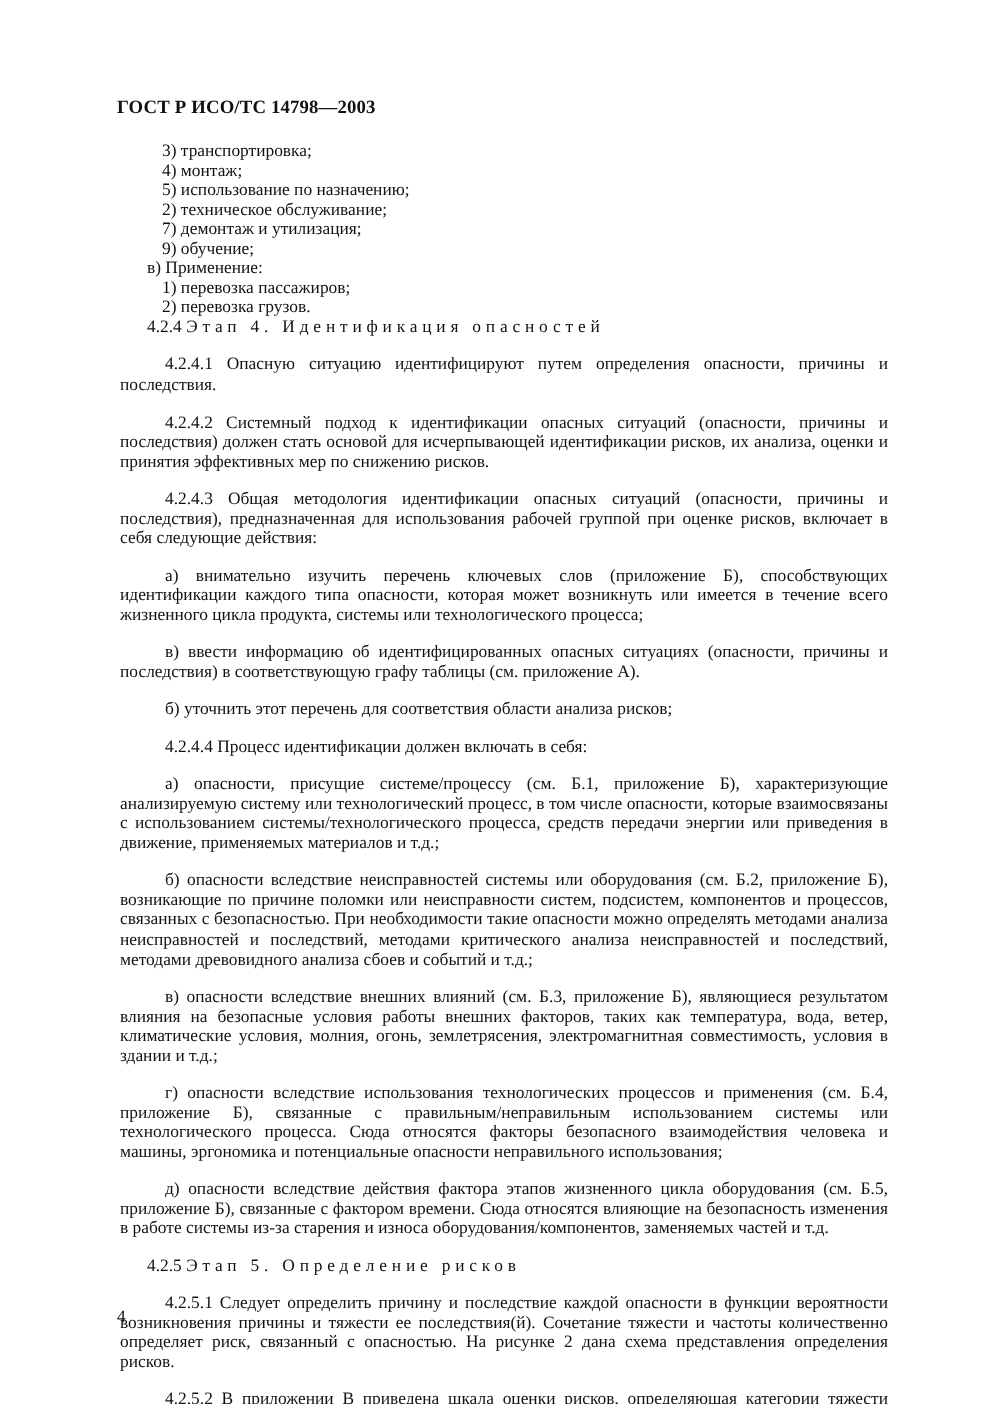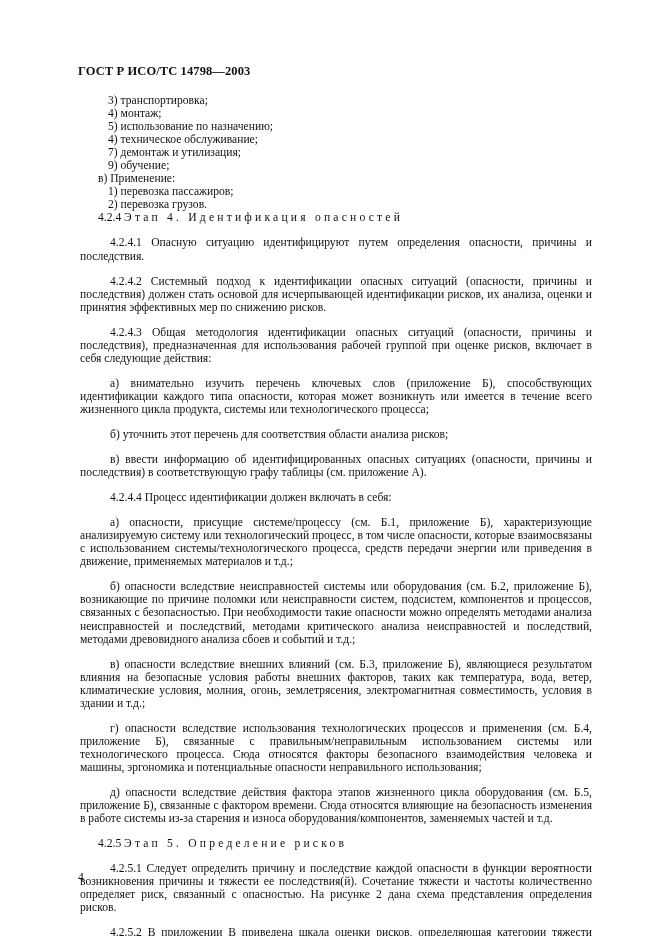--- a/index.html
+++ b/index.html
@@ -18,34 +18,34 @@
 </style>
 </head>
 <body>
 
 <div class="header">ГОСТ Р ИСО/ТС 14798—2003</div>
 
 <div class="content">
   <span class="line ind1">3) транспортировка;</span>
   <span class="line ind1">4) монтаж;</span>
   <span class="line ind1">5) использование по назначению;</span>
-  <span class="line ind1">4) техническое обслуживание;</span>
+  <span class="line ind1">2) техническое обслуживание;</span>
   <span class="line ind1">7) демонтаж и утилизация;</span>
   <span class="line ind1">9) обучение;</span>
   <span class="line ind0">в) Применение:</span>
   <span class="line ind1">1) перевозка пассажиров;</span>
   <span class="line ind1">2) перевозка грузов.</span>
 
   <span class="line ind0"><span>4.2.4</span> <span class="spaced">Этап 4. Идентификация опасностей</span></span>
   <p class="para">4.2.4.1 Опасную ситуацию идентифицируют путем определения опасности, причины и последствия.</p>
   <p class="para">4.2.4.2 Системный подход к идентификации опасных ситуаций (опасности, причины и последствия) должен стать основой для исчерпывающей идентификации рисков, их анализа, оценки и принятия эффективных мер по снижению рисков.</p>
   <p class="para">4.2.4.3 Общая методология идентификации опасных ситуаций (опасности, причины и последствия), предназначенная для использования рабочей группой при оценке рисков, включает в себя следующие действия:</p>
   <p class="para">а) внимательно изучить перечень ключевых слов (приложение Б), способствующих идентификации каждого типа опасности, которая может возникнуть или имеется в течение всего жизненного цикла продукта, системы или технологического процесса;</p>
+  <p class="para">в) ввести информацию об идентифицированных опасных ситуациях (опасности, причины и последствия) в соответствующую графу таблицы (см. приложение А).</p>
   <p class="para">б) уточнить этот перечень для соответствия области анализа рисков;</p>
-  <p class="para">в) ввести информацию об идентифицированных опасных ситуациях (опасности, причины и последствия) в соответствующую графу таблицы (см. приложение А).</p>
   <p class="para">4.2.4.4 Процесс идентификации должен включать в себя:</p>
   <p class="para">а) опасности, присущие системе/процессу (см. Б.1, приложение Б), характеризующие анализируемую систему или технологический процесс, в том числе опасности, которые взаимосвязаны с использованием системы/технологического процесса, средств передачи энергии или приведения в движение, применяемых материалов и т.д.;</p>
   <p class="para">б) опасности вследствие неисправностей системы или оборудования (см. Б.2, приложение Б), возникающие по причине поломки или неисправности систем, подсистем, компонентов и процессов, связанных с безопасностью. При необходимости такие опасности можно определять методами анализа неисправностей и последствий, методами критического анализа неисправностей и последствий, методами древовидного анализа сбоев и событий и т.д.;</p>
   <p class="para">в) опасности вследствие внешних влияний (см. Б.3, приложение Б), являющиеся результатом влияния на безопасные условия работы внешних факторов, таких как температура, вода, ветер, климатические условия, молния, огонь, землетрясения, электромагнитная совместимость, условия в здании и т.д.;</p>
   <p class="para">г) опасности вследствие использования технологических процессов и применения (см. Б.4, приложение Б), связанные с правильным/неправильным использованием системы или технологического процесса. Сюда относятся факторы безопасного взаимодействия человека и машины, эргономика и потенциальные опасности неправильного использования;</p>
   <p class="para">д) опасности вследствие действия фактора этапов жизненного цикла оборудования (см. Б.5, приложение Б), связанные с фактором времени. Сюда относятся влияющие на безопасность изменения в работе системы из-за старения и износа оборудования/компонентов, заменяемых частей и т.д.</p>
 
   <span class="line ind0"><span>4.2.5</span> <span class="spaced">Этап 5. Определение рисков</span></span>
   <p class="para">4.2.5.1 Следует определить причину и последствие каждой опасности в функции вероятности возникновения причины и тяжести ее последствия(й). Сочетание тяжести и частоты количественно определяет риск, связанный с опасностью. На рисунке 2 дана схема представления определения рисков.</p>
   <p class="para">4.2.5.2 В приложении В приведена шкала оценки рисков, определяющая категории тяжести последствий, частоту возникновения опасных событий (причин).</p>

